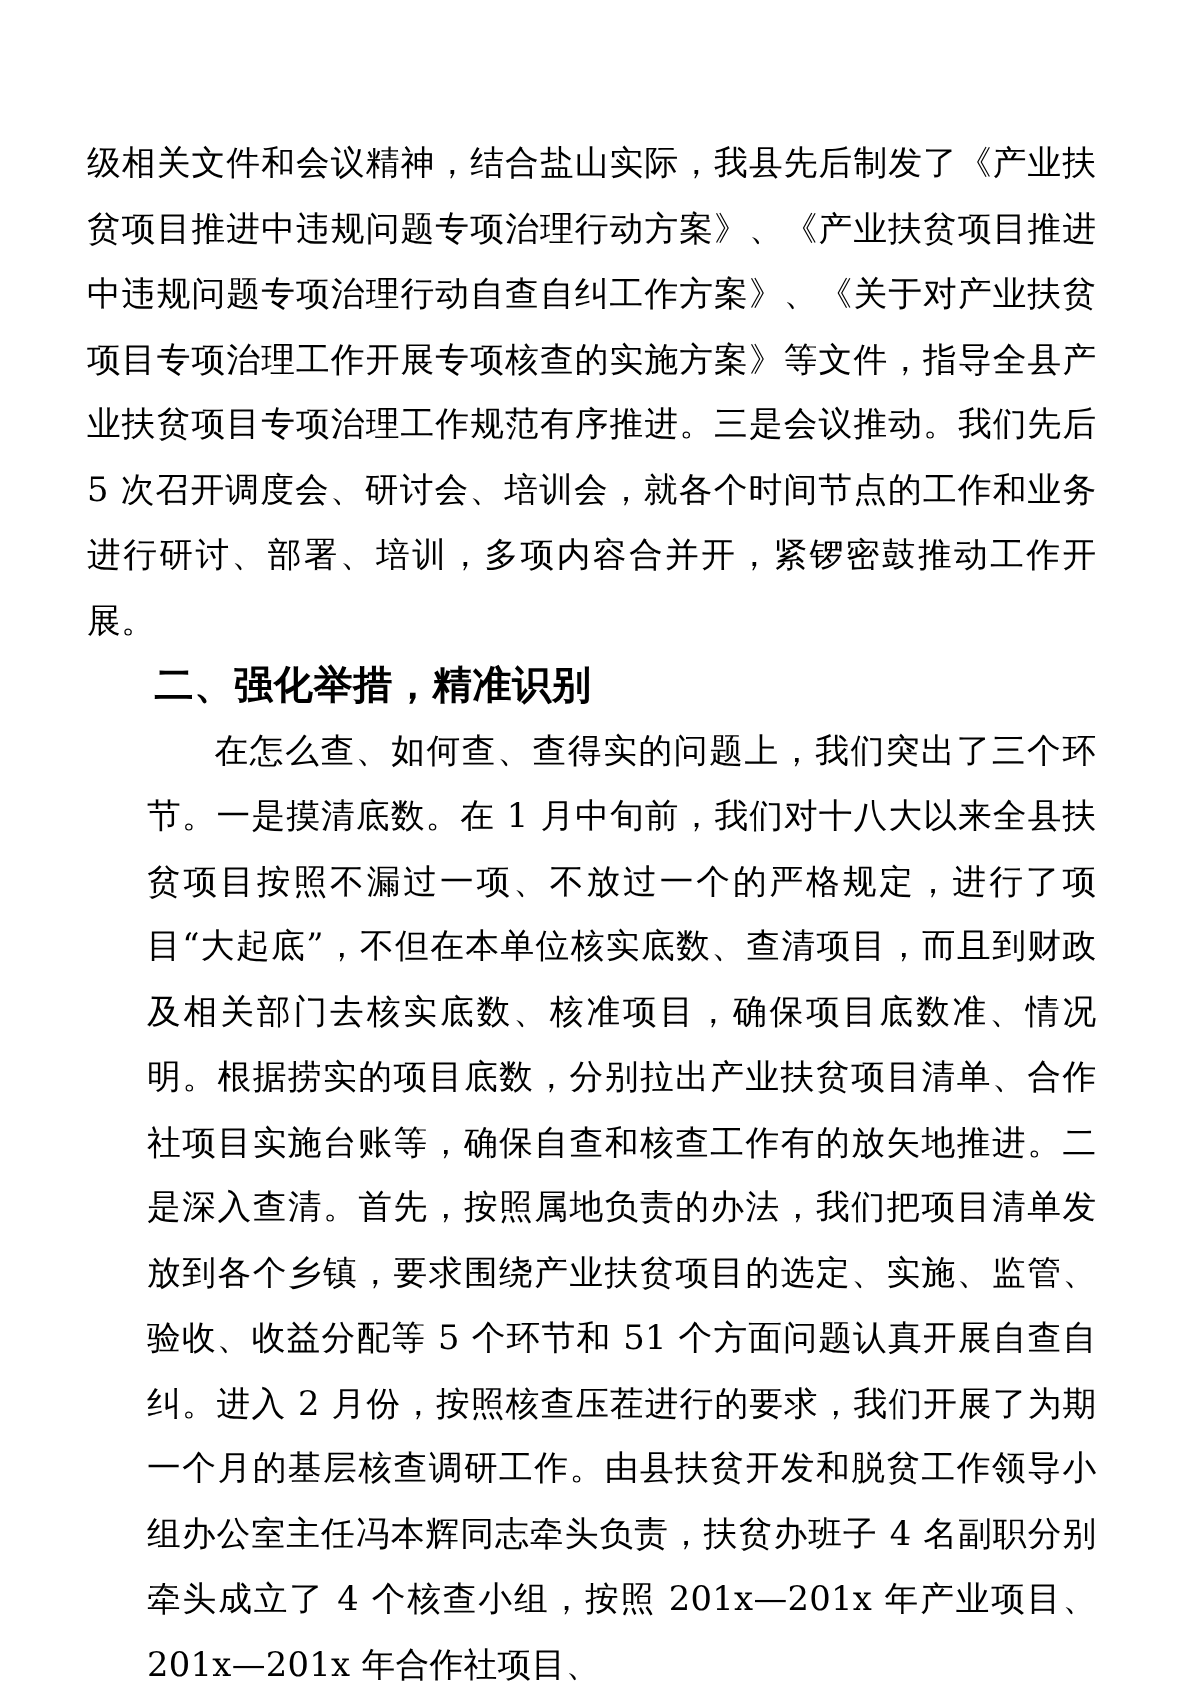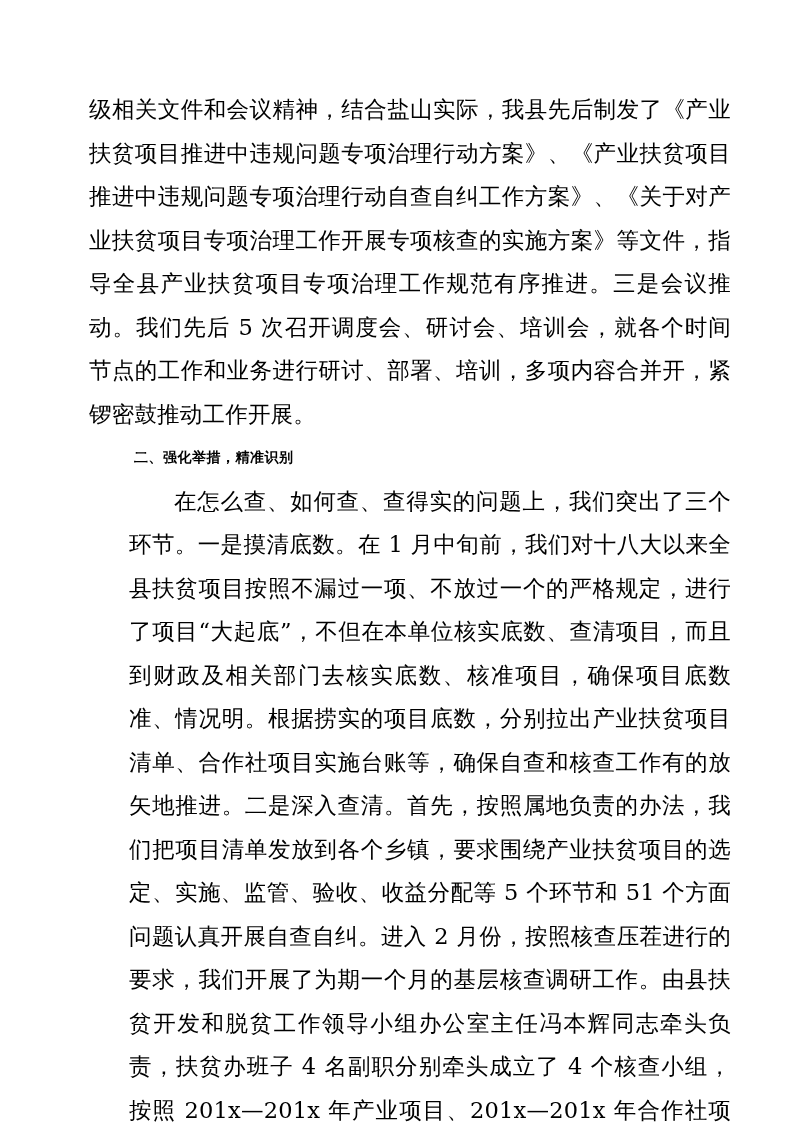--- a/index.html
+++ b/index.html
@@ -12,41 +12,41 @@
     height: 1122px;
     font-family: "DejaVu Serif", "Liberation Serif", serif;
     color: #000000;
   }
   .page {
     position: relative;
     width: 793px;
     height: 1064px;
     background: #ffffff;
     box-sizing: border-box;
-    padding: 88px 62px 60px 89px;
+    padding: 88px 62px 60px 58px;
   }
   .doc-body {
     font-size: 22.5px;
     line-height: 43.5px;
     text-align: justify;
     text-justify: inter-ideograph;
     letter-spacing: 0.2px;
   }
   .para {
     margin: 0;
     text-indent: 0;
   }
   .indent2 {
     text-indent: 45px;
     margin-left: 40px;
   }
   .heading {
     font-family: "DejaVu Sans", "Liberation Sans", sans-serif;
     font-weight: bold;
-    font-size: 14px;
+    font-size: 26px;
     line-height: 43.5px;
     text-indent: 45px;
     margin: 0;
     letter-spacing: 0.5px;
   }
 </style>
 </head>
 <body>
 
 <div class="page">

